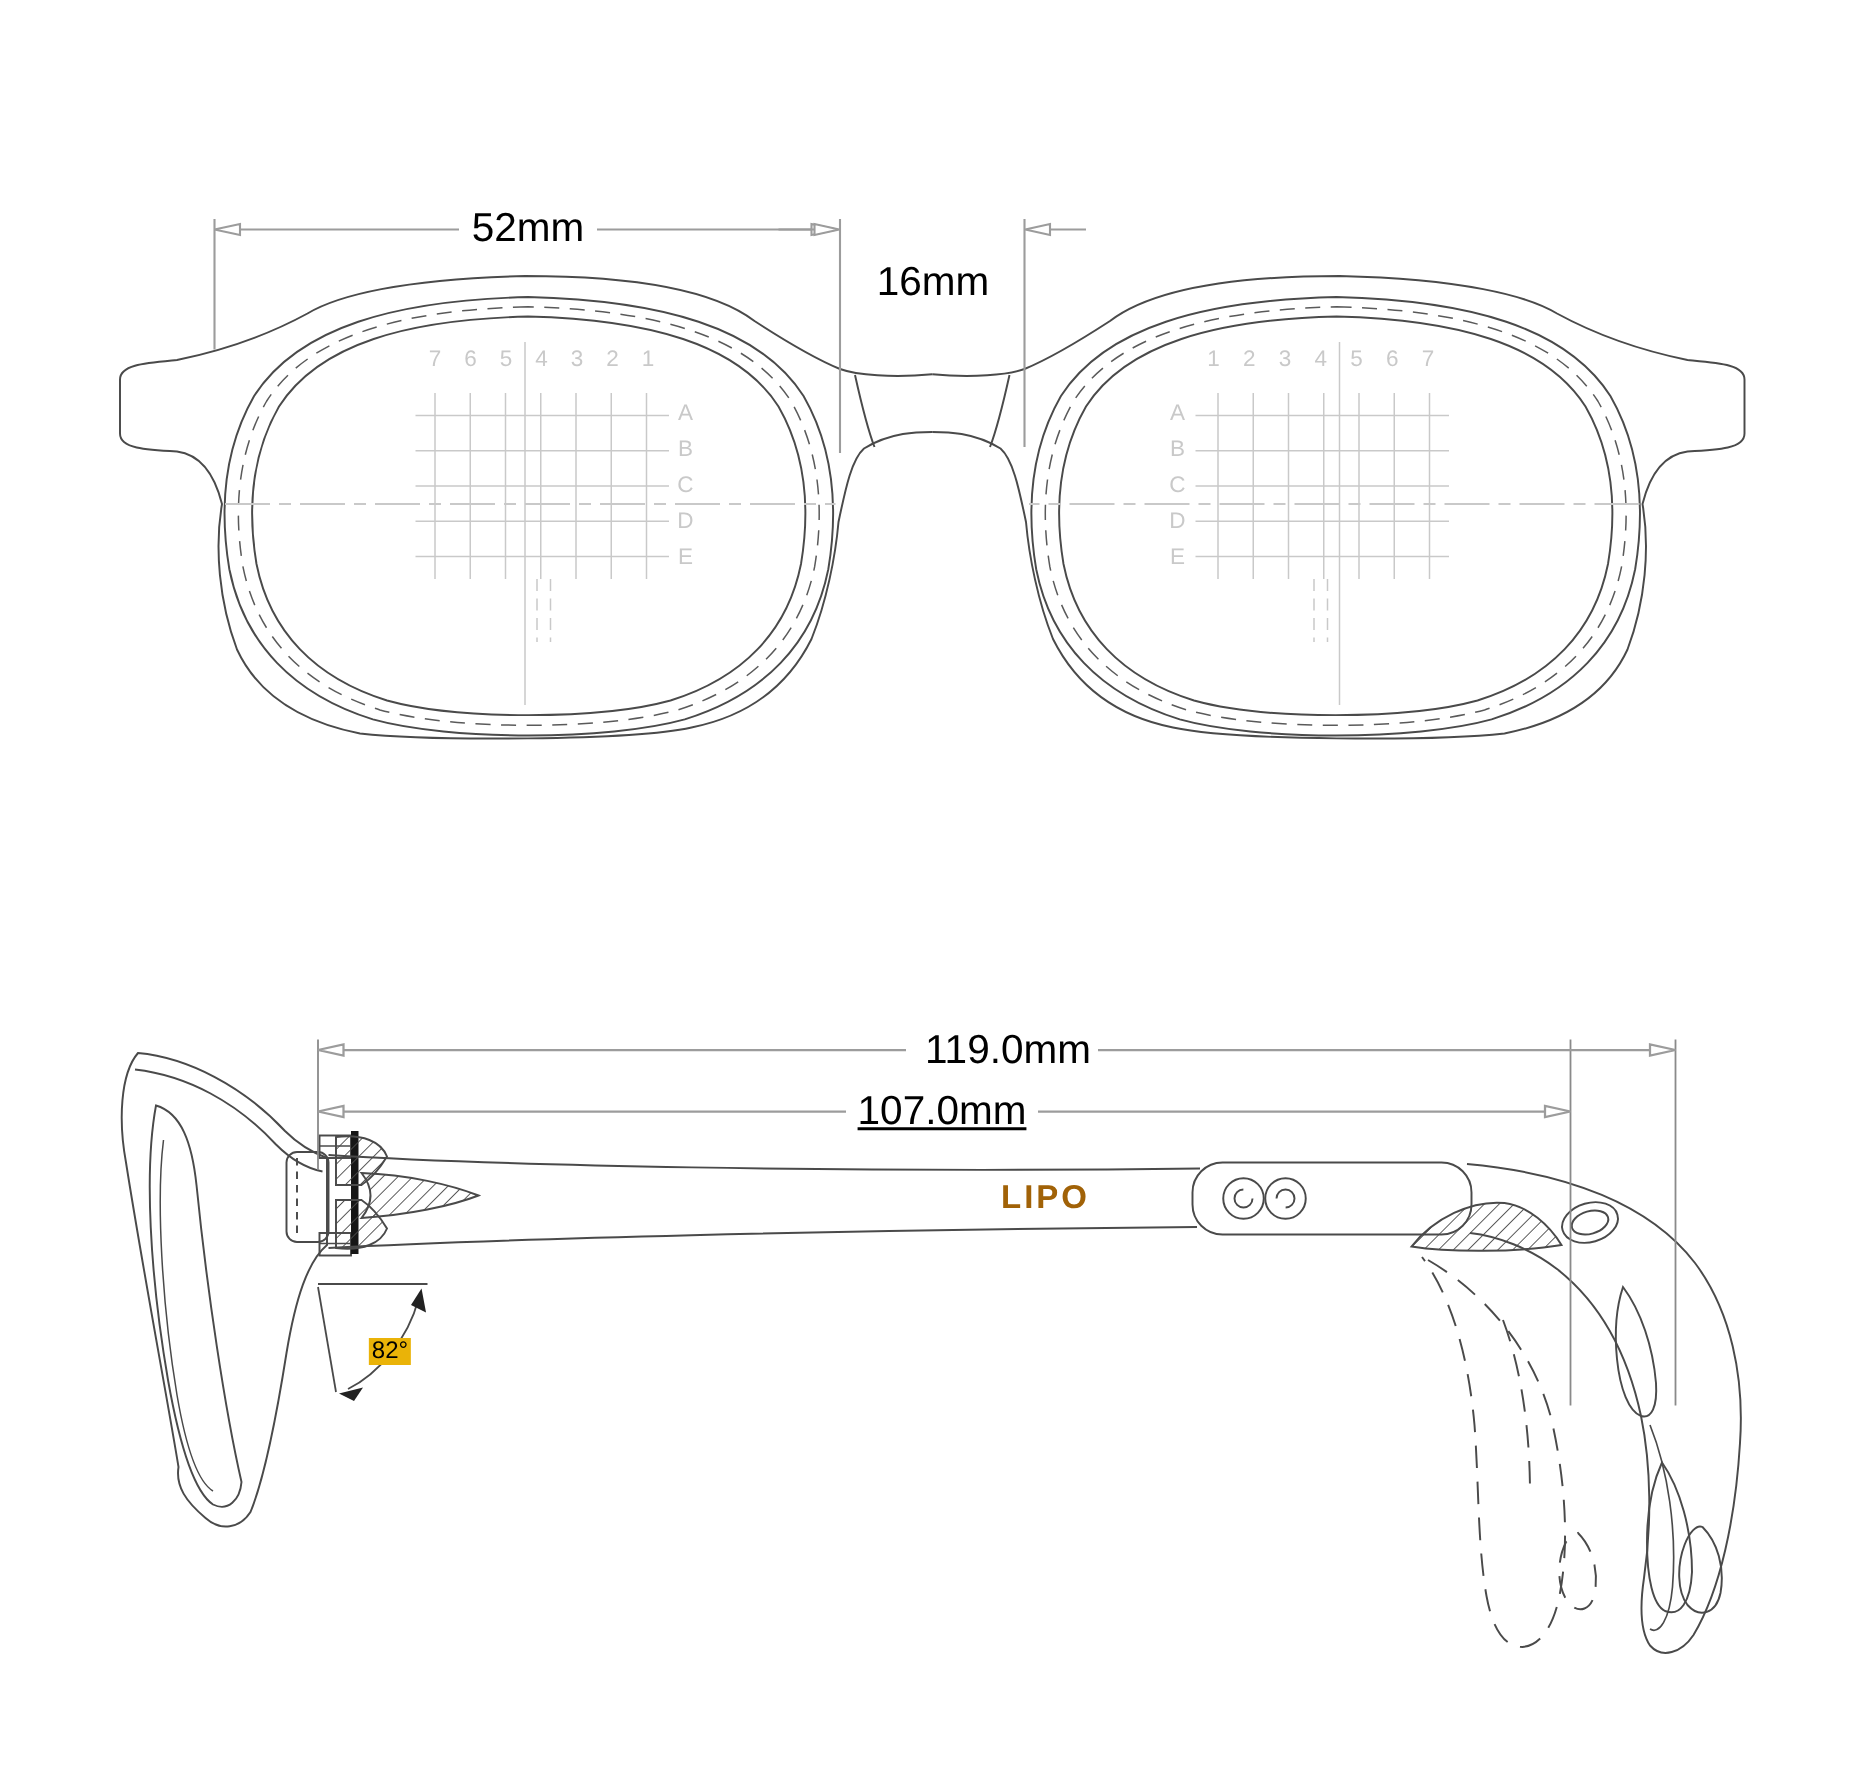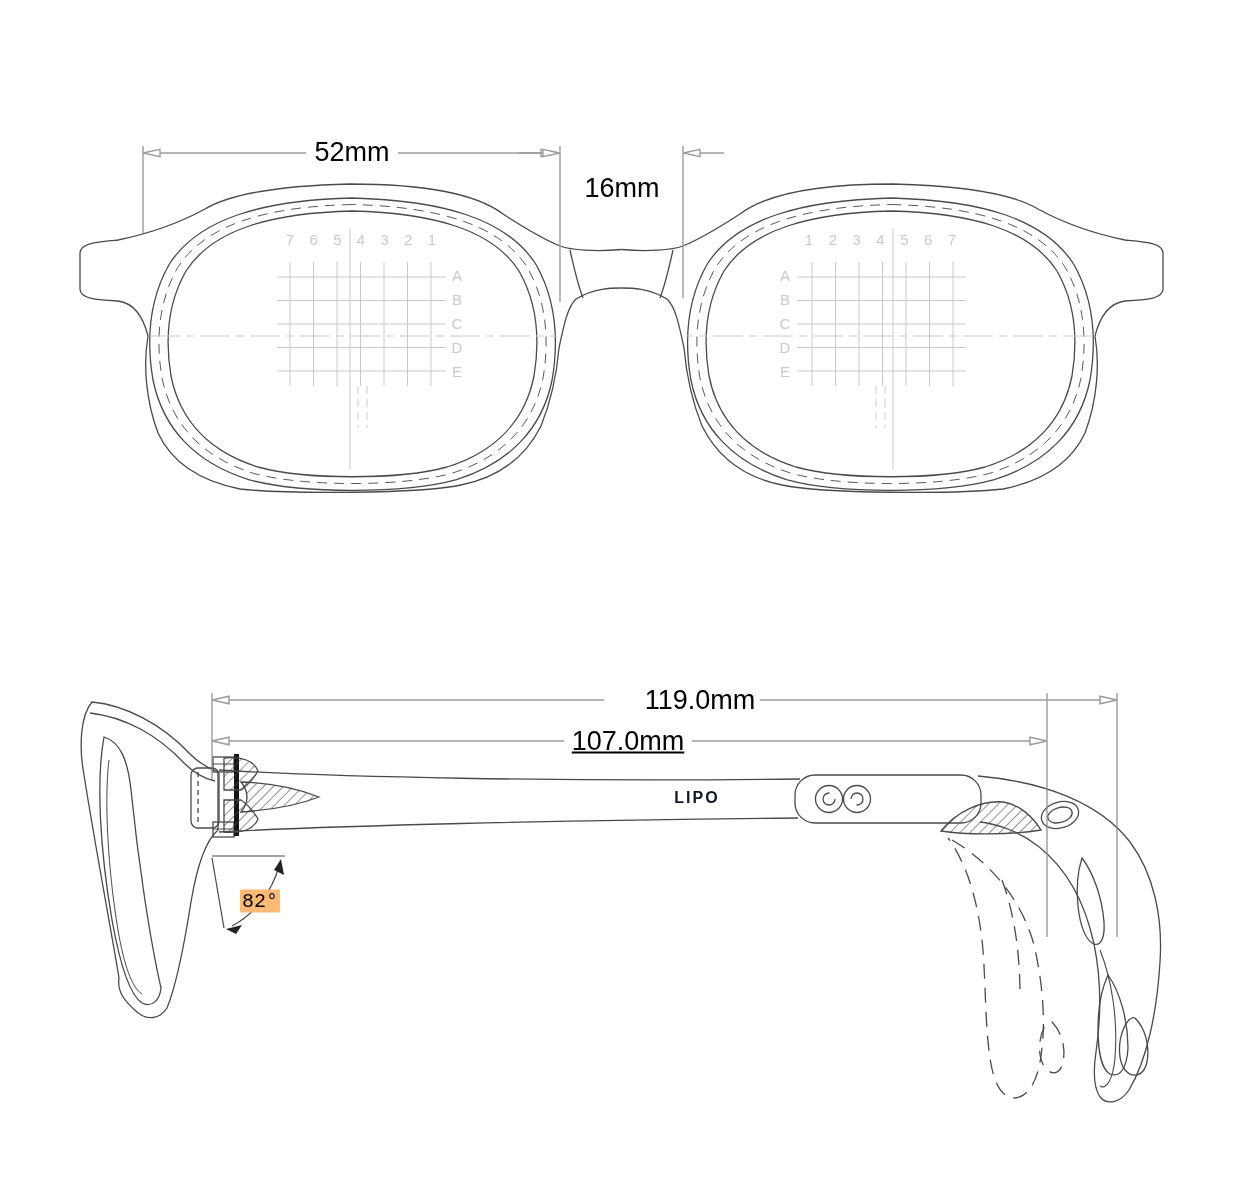--- a/index.html
+++ b/index.html
@@ -7,25 +7,25 @@
     position:relative;width:1240px;height:1188px;background:#ffffff;
     font-family:"Liberation Sans", sans-serif;overflow:hidden;
   }
   #linework{position:absolute;left:0;top:0;}
   .dim-label{
     position:absolute;transform:translate(-50%,-50%);
     font-size:27px;color:#000;white-space:nowrap;background:#fff;padding:0 4px;
   }
   .angle-label{
     position:absolute;transform:translate(-50%,-50%);
-    font-size:20px;color:#000;white-space:nowrap;background:#fdba74;padding:0 2px;font-family:Liberation Mono, monospace;
+    font-size:16px;color:#000;white-space:nowrap;background:#eab308;padding:0 2px;
   }
   .brand-label{
     position:absolute;transform:translate(-50%,-50%);
-    font-size:16px;font-weight:800;color:#0f172a;letter-spacing:2px;white-space:nowrap;
+    font-size:22px;font-weight:800;color:#a16207;letter-spacing:2px;white-space:nowrap;
   }
   .grid-cols{
     position:absolute;display:flex;justify-content:space-between;
     font-size:15px;color:#c9c9c9;letter-spacing:0;
   }
   .grid-cols span{width:22px;text-align:center;}
   .grid-rows{
     position:absolute;display:flex;flex-direction:column;justify-content:space-between;
     font-size:15px;color:#c9c9c9;
   }
@@ -259,21 +259,21 @@
       <line x1="692" y1="741" x2="1045" y2="741"></line>
       <path d="M212,741 L229,737.3 L229,744.7 Z" fill="#fff"></path>
       <path d="M1047,741 L1030,737.3 L1030,744.7 Z" fill="#fff"></path>
     </g>
   </svg>
 
   <div class="dim-label" style="left:352px;top:152px;">52mm</div>
 
   <div class="dim-label" style="left:622px;top:152px;margin-top:36px;">16mm</div>
 
-  <div class="dim-label" style="left:700px;top:700px;">119.0mm</div>
+  <div class="dim-label" style="left:672px;top:700px;">119.0mm</div>
 
   <div class="dim-label" style="left:628px;top:741px;text-decoration:underline;">107.0mm</div>
 
   <div class="angle-label" style="left:260px;top:901px;">82°</div>
 
   <div class="brand-label" style="left:697px;top:798px;">LIPO</div>
 
   <div class="grid-cols" style="left:279px;top:231px;width:164px;">
       <span>7</span>
       <span>6</span>

